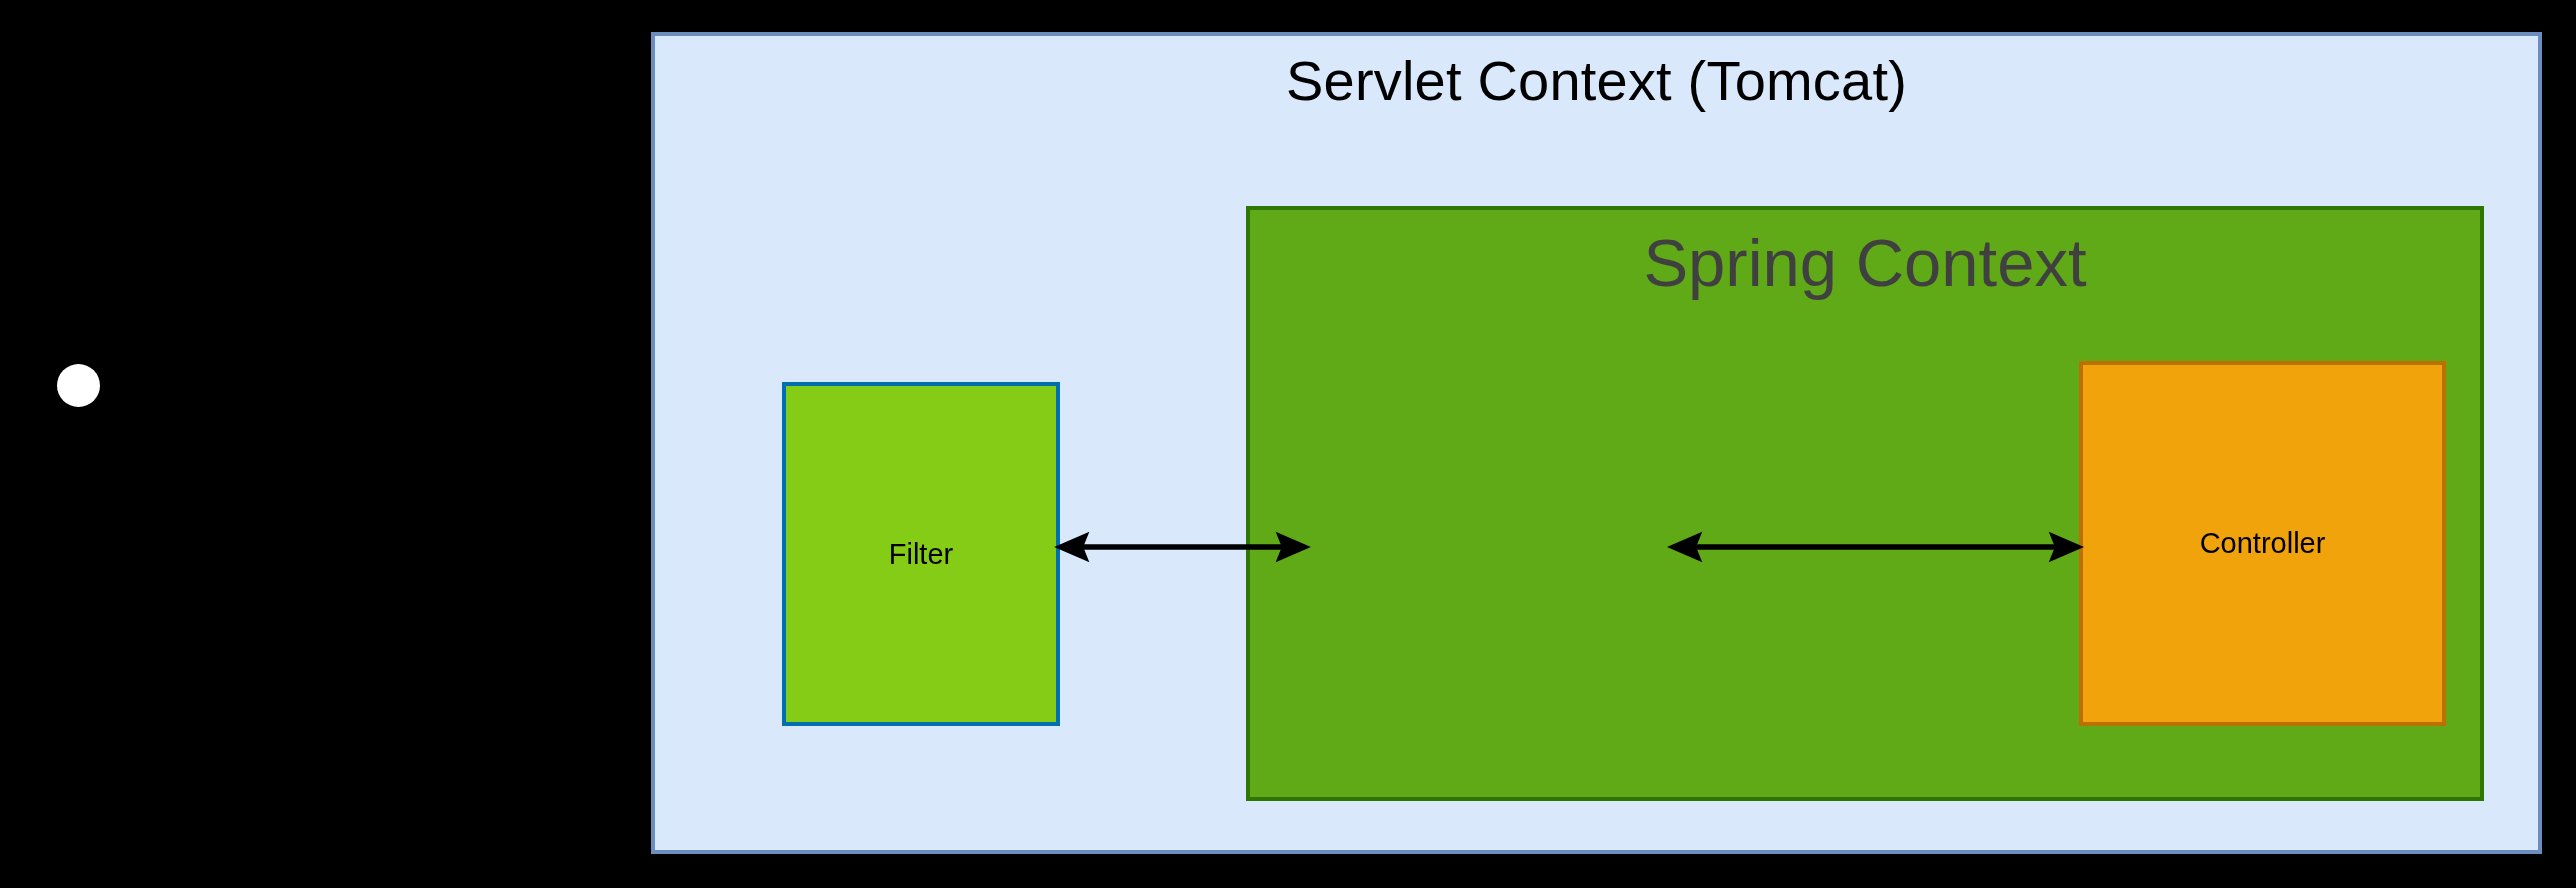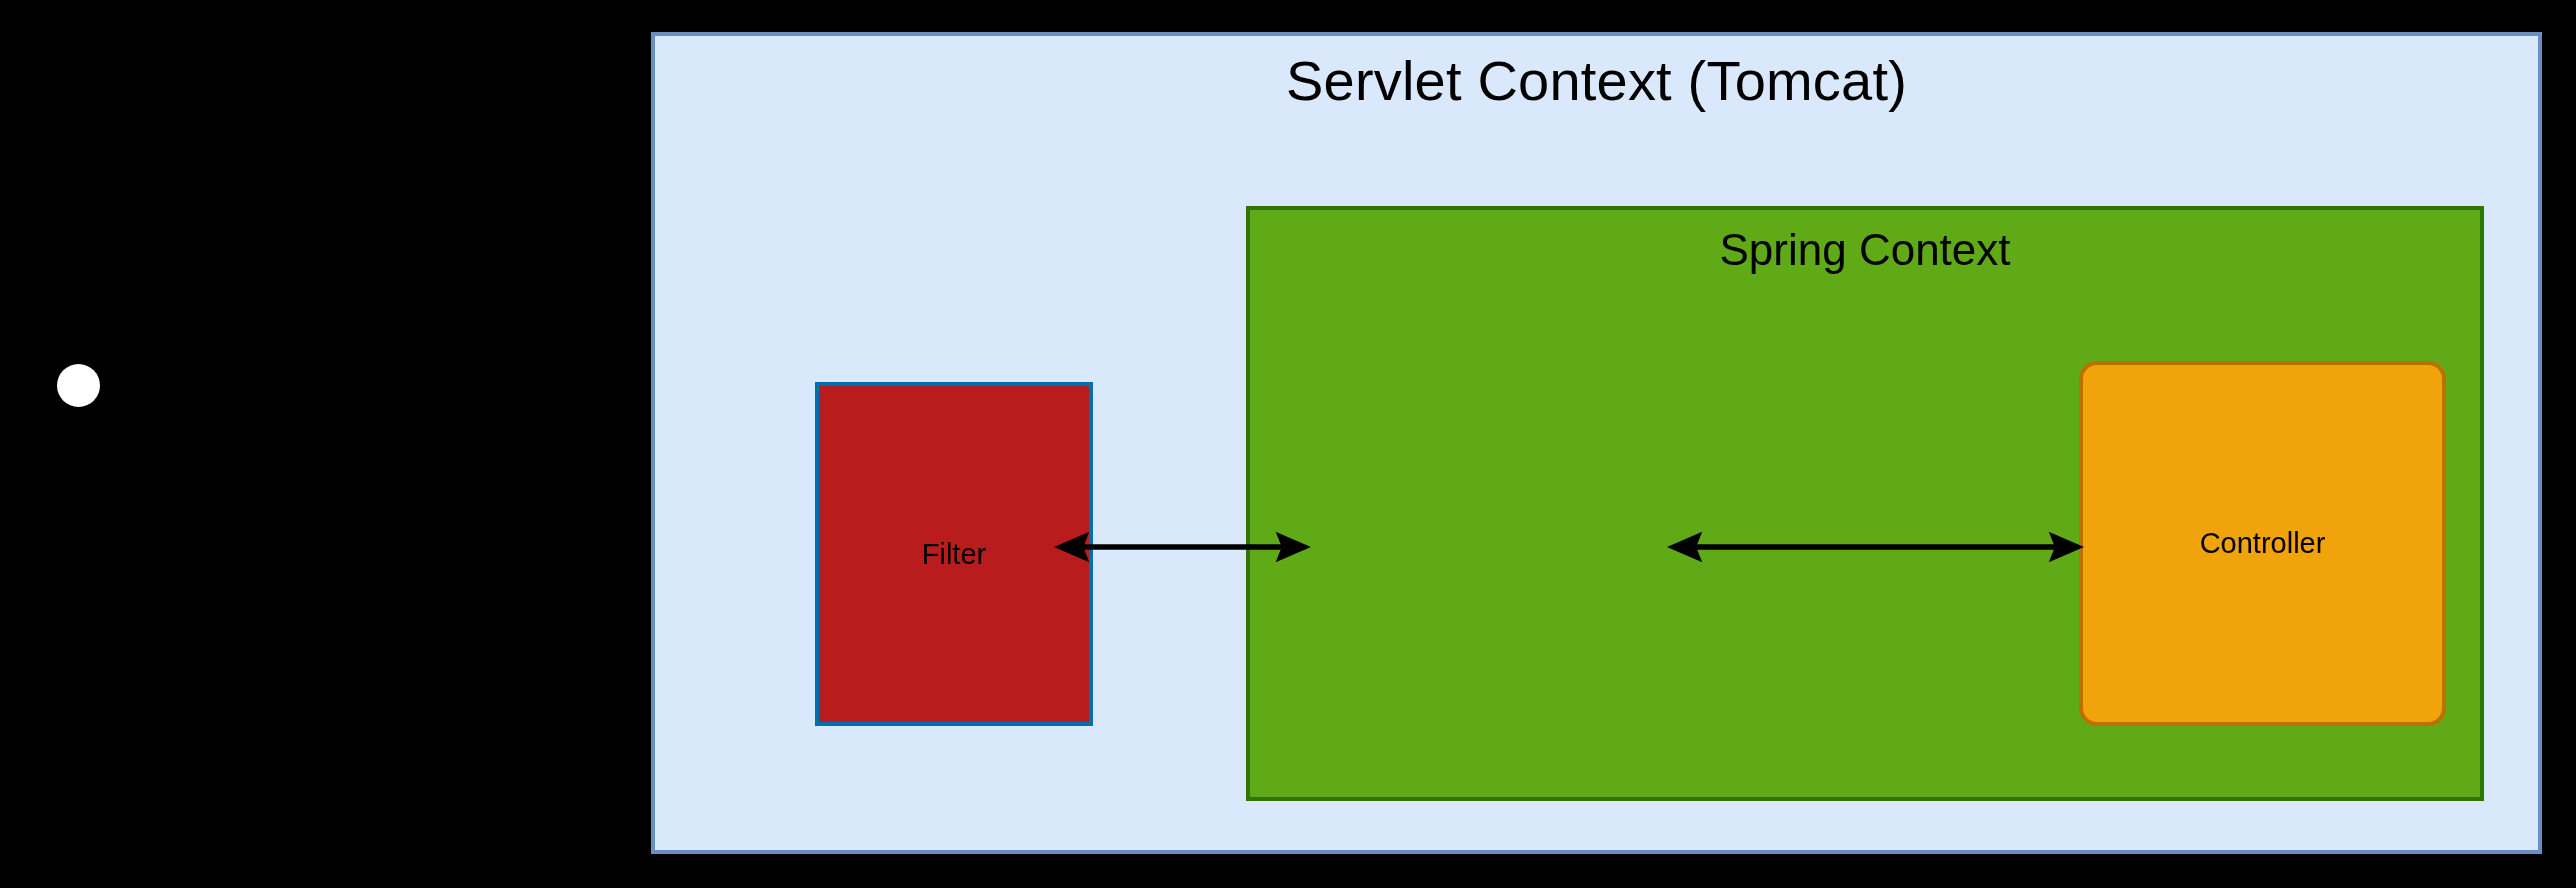--- a/index.html
+++ b/index.html
@@ -75,38 +75,37 @@
     height: 595px;
     background: #60a917;
     border: 4.6px solid #2d7600;
   }
   #spring-context-title {
     position: absolute;
     left: 0;
     right: 0;
     top: 14.7px;
     text-align: center;
-    font-size: 44px;
+    font-size: 67px;
     line-height: 1.12;
-    color: #000000;
+    color: #404040;
     white-space: nowrap;
   }
 
   
   #filter-box {
     left: 778px;
     top: 378px;
     width: 278px;
     height: 344px;
-    background: #b91c1c;
+    background: #84cc16;
     border: 4.6px solid #006eaf;
     display: flex;
     align-items: center;
     justify-content: center;
-    margin-left: 33px;
   }
   #filter-label {
     font-size: 29px;
     line-height: 1.2;
     text-align: center;
     color: #000000;
   }
 
   
   #dispatcher-servlet-box {
@@ -179,21 +178,21 @@
     <div id="spring-context-box" class="box" style="left:591px; top:170px;">
 
       <div id="spring-context-title">Spring Context</div>
     </div>
 
     <div id="filter-box" class="box" style="left:127px; top:346px;">
       <span id="filter-label">Filter</span>
     </div>
 
 
-    <div id="controller-box" class="box" style="left:1424px; top:325px;border-radius:18px;">
+    <div id="controller-box" class="box" style="left:1424px; top:325px;">
       <span id="controller-label">Controller</span>
     </div>
 
     <svg id="edge-filter-dispatcher" class="connector" style="left:398px; top:488px;" viewBox="0 0 335 60" width="259" height="46">
       <line x1="36" y1="30" x2="299" y2="30" stroke="#000000" stroke-width="7"></line>
       <polygon points="0,30 46,10 38,30 46,50" fill="#000000"></polygon>
       <polygon points="335,30 289,10 297,30 289,50" fill="#000000"></polygon>
     </svg>
 
     <svg id="edge-dispatcher-controller" class="connector" style="left:1010px; top:488px;" viewBox="0 0 544 60" width="421" height="46">

